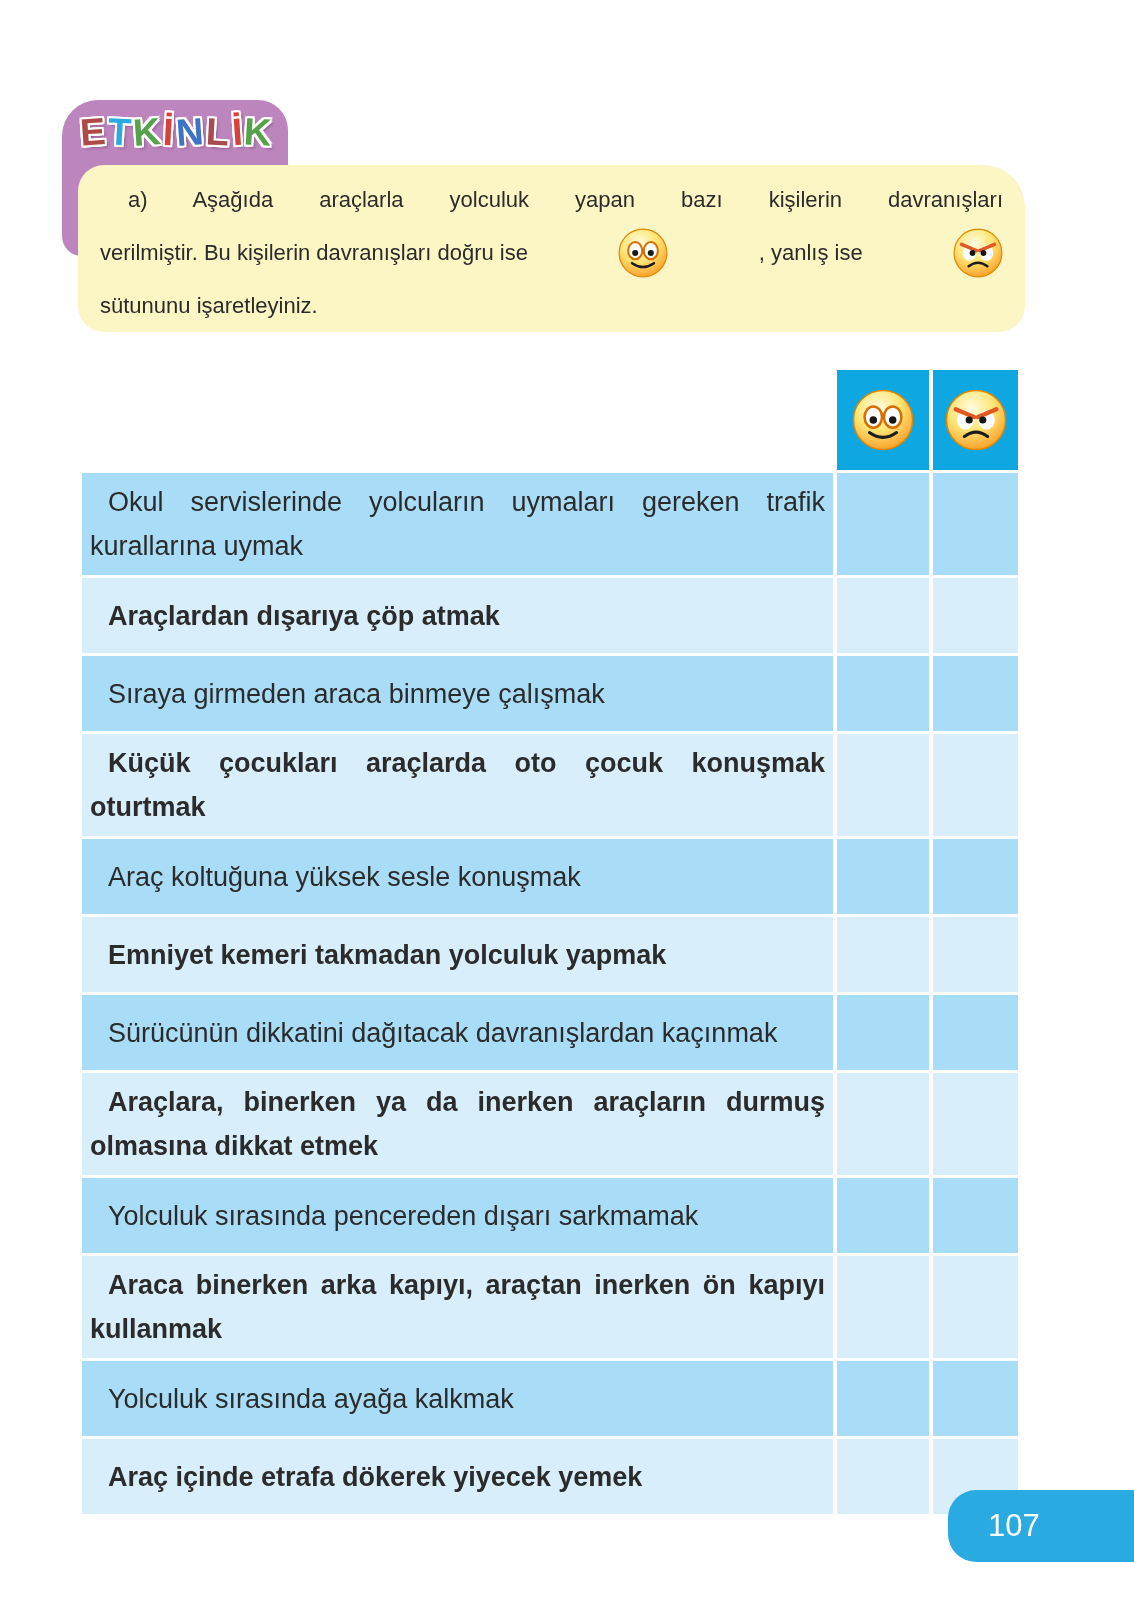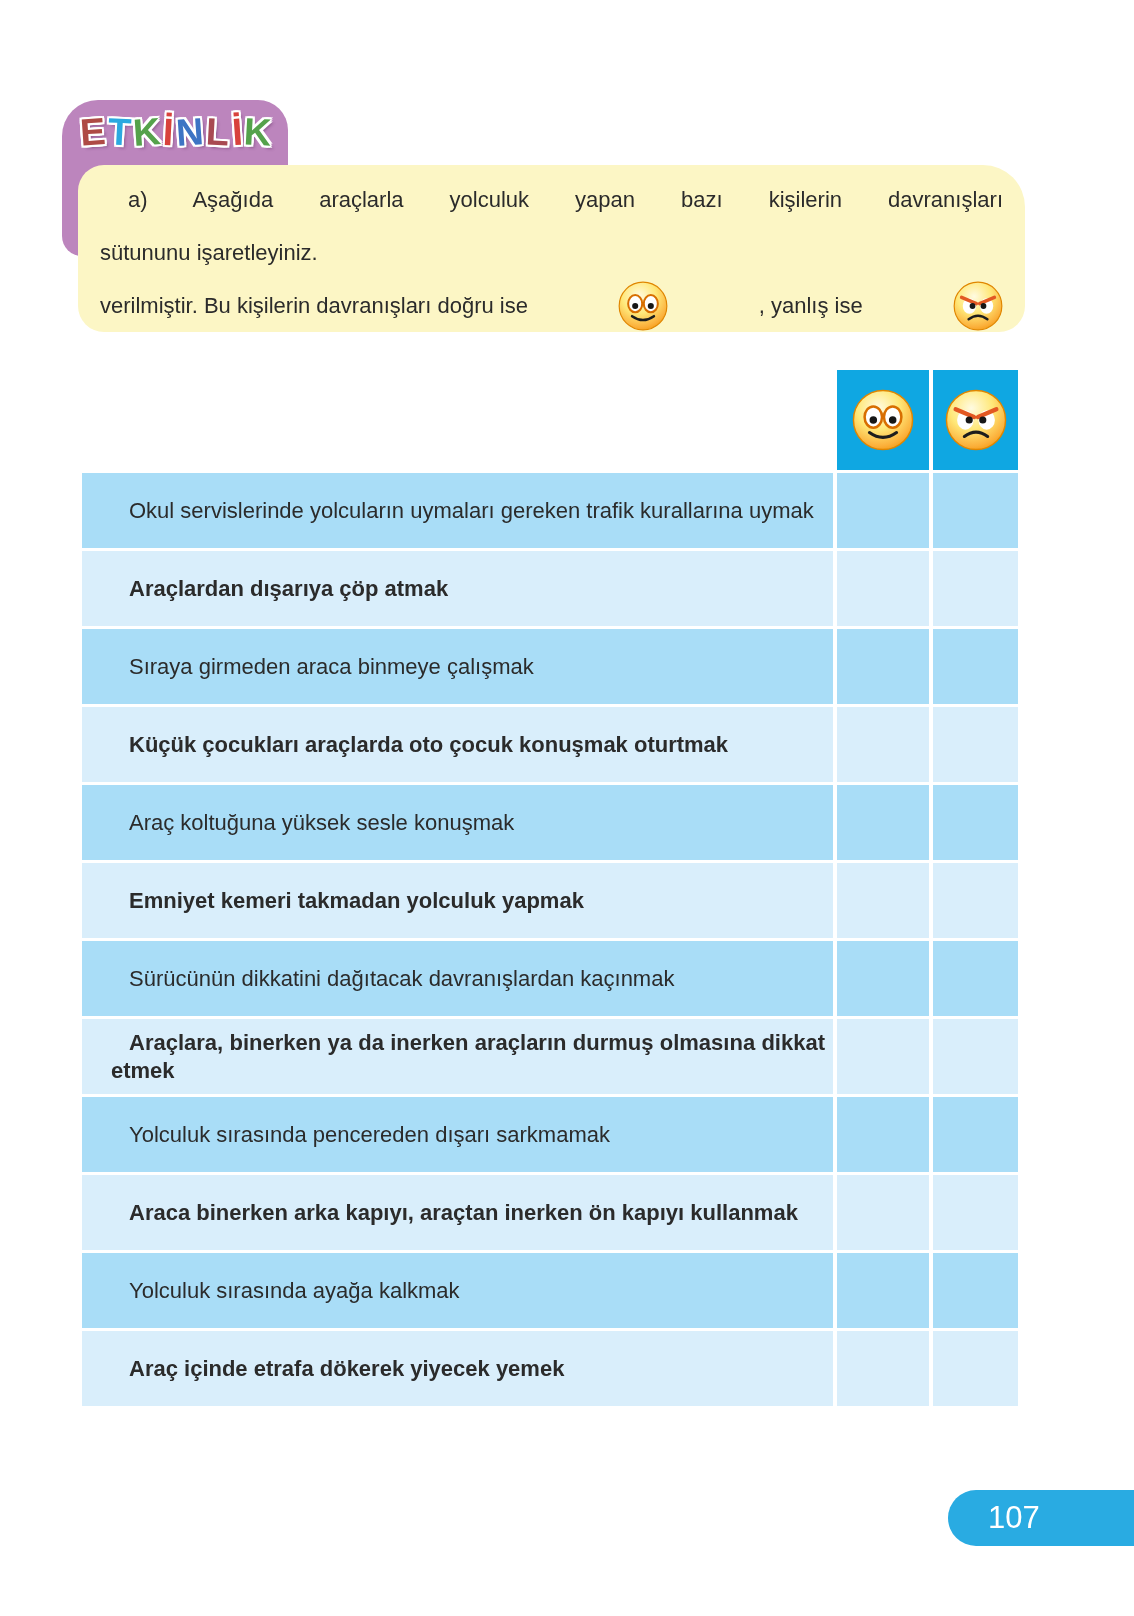--- a/index.html
+++ b/index.html
@@ -63,29 +63,29 @@
     background: var(--header-cell, #0fa7e2);
     display: flex; align-items: center; justify-content: center;
   }
   .hdr-cell .emoji { width: 62px; height: 62px; }
   .cell { display: flex; align-items: center; }
   .cell.dark  { background: var(--row-dark, #a9ddf7); }
   .cell.light { background: var(--row-light, #d9eefb); font-weight: bold; }
   .text-cell { padding: 7px 8px; }
   .text-cell span {
     display: block; width: 100%;
-    font-size: 22px; line-height: 28px;
-    text-indent: 18px; text-align: justify; margin-left: 21px;
+    font-size: 27px; line-height: 44px;
+    text-indent: 18px; text-align: justify;
   }
   .check-cell { cursor: pointer; }
 
   
   .page-pill {
     position: absolute; left: 948px; top: 1490px;
-    width: 186px; height: 56px;
+    width: 186px; height: 72px;
     background: var(--page-pill, #29abe2);
     border-radius: 28px 0 0 28px;
     color: #fff; font-size: 31px;
     display: flex; align-items: center;
     padding-left: 40px;
   }
   .svg-defs { position: absolute; width: 0; height: 0; overflow: hidden; }
 </style>
 </head>
 <body>
@@ -128,31 +128,31 @@
       <span style="color: rgb(85, 162, 75); transform: rotate(-4deg);">K</span>
       <span style="color: rgb(216, 66, 60); transform: rotate(3deg);">İ</span>
       <span style="color: rgb(61, 116, 196); transform: rotate(-4deg);">N</span>
       <span style="color: rgb(168, 74, 82); transform: rotate(3deg);">L</span>
       <span style="color: rgb(216, 66, 60); transform: rotate(-4deg);">İ</span>
       <span style="color: rgb(85, 162, 75); transform: rotate(3deg);">K</span>
     </div>
 
   <div class="instruction-box">
     <div class="iline l1">a) Aşağıda araçlarla yolculuk yapan bazı kişilerin davranışları</div>
-    <div class="iline l3">sütununu işaretleyiniz.</div>
     <div class="iline l2">
       <span>verilmiştir. Bu kişilerin davranışları doğru ise</span>
       <svg class="emoji">
           <use href="#happy-face"></use>
         </svg>
       <span>, yanlış ise</span>
       <svg class="emoji">
           <use href="#angry-face"></use>
         </svg>
     </div>
+    <div class="iline l3">sütununu işaretleyiniz.</div>
   </div>
 
   <div class="behavior-table" id="behavior-table">
     <div class="hdr-spacer"></div>
     <div class="hdr-cell">
       <svg class="emoji">
           <use href="#happy-face"></use>
         </svg>
     </div>
     <div class="hdr-cell">

